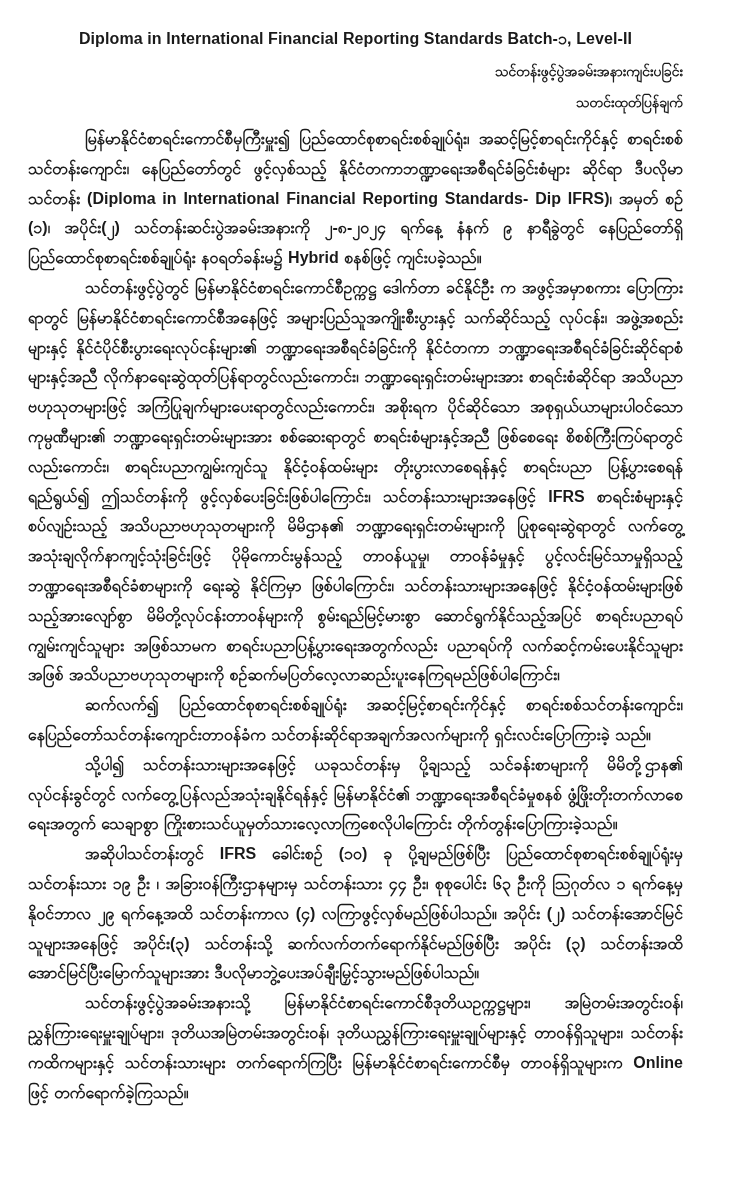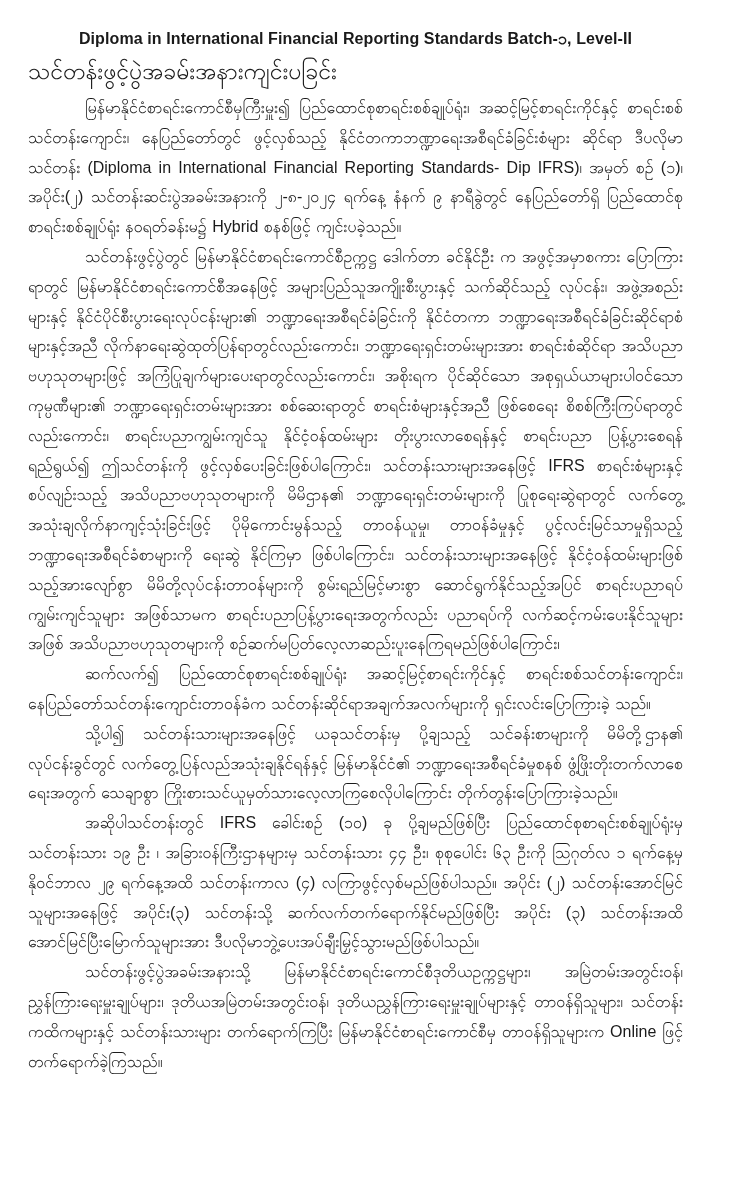--- a/index.html
+++ b/index.html
@@ -20,44 +20,46 @@
     background: #ffffff;
   }
   .doc-title {
     text-align: center;
     font-size: 16px;
     font-weight: 700;
     line-height: 26px;
     letter-spacing: 0.1px;
   }
   .doc-subtitle {
-    text-align: left;
-    font-size: 23px;
-    font-weight: 400;
+    text-align: right;
+    font-size: 14px;
+    font-weight: 700;
     line-height: 31px;
   }
   .doc-subtitle.first { margin-top: 4px; }
   .body-text {
     margin-top: 6px;
+    font-weight: bold;
   }
   .body-text p {
     font-size: 16px;
     line-height: 29.8px;
     text-align: justify;
     text-justify: inter-word;
     text-indent: 57px;
     word-spacing: 1px;
   }
 </style>
 </head>
 <body style="background: rgb(255, 255, 255); color: rgb(26, 26, 26);">
 
 <div class="page">
   <div class="doc-title">Diploma in International Financial Reporting Standards Batch-၁, Level-II</div>
   <div class="doc-subtitle first">သင်တန်းဖွင့်ပွဲအခမ်းအနားကျင်းပခြင်း</div>
+  <div class="doc-subtitle">သတင်းထုတ်ပြန်ချက်</div>
 
   <div class="body-text">
     <p>မြန်မာနိုင်ငံစာရင်းကောင်စီမှကြီးမှူး၍ ပြည်ထောင်စုစာရင်းစစ်ချုပ်ရုံး၊ အဆင့်မြင့်စာရင်းကိုင်နှင့် စာရင်းစစ်သင်တန်းကျောင်း၊ နေပြည်တော်တွင် ဖွင့်လှစ်သည့် နိုင်ငံတကာဘဏ္ဍာရေးအစီရင်ခံခြင်းစံများ ဆိုင်ရာ ဒီပလိုမာသင်တန်း (Diploma in International Financial Reporting Standards- Dip IFRS)၊ အမှတ် စဉ် (၁)၊ အပိုင်း(၂) သင်တန်းဆင်းပွဲအခမ်းအနားကို ၂-၈-၂၀၂၄ ရက်နေ့ နံနက် ၉ နာရီခွဲတွင် နေပြည်တော်ရှိ ပြည်ထောင်စုစာရင်းစစ်ချုပ်ရုံး နဝရတ်ခန်းမ၌ Hybrid စနစ်ဖြင့် ကျင်းပခဲ့သည်။</p>
     <p>သင်တန်းဖွင့်ပွဲတွင် မြန်မာနိုင်ငံစာရင်းကောင်စီဥက္ကဋ္ဌ ဒေါက်တာ ခင်နိုင်ဦး က အဖွင့်အမှာစကား ပြောကြားရာတွင် မြန်မာနိုင်ငံစာရင်းကောင်စီအနေဖြင့် အများပြည်သူအကျိုးစီးပွားနှင့် သက်ဆိုင်သည့် လုပ်ငန်း၊ အဖွဲ့အစည်းများနှင့် နိုင်ငံပိုင်စီးပွားရေးလုပ်ငန်းများ၏ ဘဏ္ဍာရေးအစီရင်ခံခြင်းကို နိုင်ငံတကာ ဘဏ္ဍာရေးအစီရင်ခံခြင်းဆိုင်ရာစံများနှင့်အညီ လိုက်နာရေးဆွဲထုတ်ပြန်ရာတွင်လည်းကောင်း၊ ဘဏ္ဍာရေးရှင်းတမ်းများအား စာရင်းစံဆိုင်ရာ အသိပညာဗဟုသုတများဖြင့် အကြံပြုချက်များပေးရာတွင်လည်းကောင်း၊ အစိုးရက ပိုင်ဆိုင်သော အစုရှယ်ယာများပါဝင်သော ကုမ္ပဏီများ၏ ဘဏ္ဍာရေးရှင်းတမ်းများအား စစ်ဆေးရာတွင် စာရင်းစံများနှင့်အညီ ဖြစ်စေရေး စိစစ်ကြီးကြပ်ရာတွင်လည်းကောင်း၊ စာရင်းပညာကျွမ်းကျင်သူ နိုင်ငံ့ဝန်ထမ်းများ တိုးပွားလာစေရန်နှင့် စာရင်းပညာ ပြန့်ပွားစေရန် ရည်ရွယ်၍ ဤသင်တန်းကို ဖွင့်လှစ်ပေးခြင်းဖြစ်ပါကြောင်း၊ သင်တန်းသားများအနေဖြင့် IFRS စာရင်းစံများနှင့်စပ်လျဉ်းသည့် အသိပညာဗဟုသုတများကို မိမိဌာန၏ ဘဏ္ဍာရေးရှင်းတမ်းများကို ပြုစုရေးဆွဲရာတွင် လက်တွေ့အသုံးချလိုက်နာကျင့်သုံးခြင်းဖြင့် ပိုမိုကောင်းမွန်သည့် တာဝန်ယူမှု၊ တာဝန်ခံမှုနှင့် ပွင့်လင်းမြင်သာမှုရှိသည့် ဘဏ္ဍာရေးအစီရင်ခံစာများကို ရေးဆွဲ နိုင်ကြမှာ ဖြစ်ပါကြောင်း၊ သင်တန်းသားများအနေဖြင့် နိုင်ငံ့ဝန်ထမ်းများဖြစ်သည့်အားလျော်စွာ မိမိတို့လုပ်ငန်းတာဝန်များကို စွမ်းရည်မြင့်မားစွာ ဆောင်ရွက်နိုင်သည့်အပြင် စာရင်းပညာရပ်ကျွမ်းကျင်သူများ အဖြစ်သာမက စာရင်းပညာပြန့်ပွားရေးအတွက်လည်း ပညာရပ်ကို လက်ဆင့်ကမ်းပေးနိုင်သူများအဖြစ် အသိပညာဗဟုသုတများကို စဉ်ဆက်မပြတ်လေ့လာဆည်းပူးနေကြရမည်ဖြစ်ပါကြောင်း၊</p>
     <p>ဆက်လက်၍ ပြည်ထောင်စုစာရင်းစစ်ချုပ်ရုံး အဆင့်မြင့်စာရင်းကိုင်နှင့် စာရင်းစစ်သင်တန်းကျောင်း၊ နေပြည်တော်သင်တန်းကျောင်းတာဝန်ခံက သင်တန်းဆိုင်ရာအချက်အလက်များကို ရှင်းလင်းပြောကြားခဲ့ သည်။</p>
     <p>သို့ပါ၍ သင်တန်းသားများအနေဖြင့် ယခုသင်တန်းမှ ပို့ချသည့် သင်ခန်းစာများကို မိမိတို့ဌာန၏ လုပ်ငန်းခွင်တွင် လက်တွေ့ပြန်လည်အသုံးချနိုင်ရန်နှင့် မြန်မာနိုင်ငံ၏ ဘဏ္ဍာရေးအစီရင်ခံမှုစနစ် ဖွံ့ဖြိုးတိုးတက်လာစေရေးအတွက် သေချာစွာ ကြိုးစားသင်ယူမှတ်သားလေ့လာကြစေလိုပါကြောင်း တိုက်တွန်းပြောကြားခဲ့သည်။</p>
     <p>အဆိုပါသင်တန်းတွင် IFRS ခေါင်းစဉ် (၁၀) ခု ပို့ချမည်ဖြစ်ပြီး ပြည်ထောင်စုစာရင်းစစ်ချုပ်ရုံးမှ သင်တန်းသား ၁၉ ဦး ၊ အခြားဝန်ကြီးဌာနများမှ သင်တန်းသား ၄၄ ဦး၊ စုစုပေါင်း ၆၃ ဦးကို ဩဂုတ်လ ၁ ရက်နေ့မှ နိုဝင်ဘာလ ၂၉ ရက်နေ့အထိ သင်တန်းကာလ (၄) လကြာဖွင့်လှစ်မည်ဖြစ်ပါသည်။ အပိုင်း (၂) သင်တန်းအောင်မြင်သူများအနေဖြင့် အပိုင်း(၃) သင်တန်းသို့ ဆက်လက်တက်ရောက်နိုင်မည်ဖြစ်ပြီး အပိုင်း (၃) သင်တန်းအထိ အောင်မြင်ပြီးမြောက်သူများအား ဒီပလိုမာဘွဲ့ပေးအပ်ချီးမြှင့်သွားမည်ဖြစ်ပါသည်။</p>
     <p>သင်တန်းဖွင့်ပွဲအခမ်းအနားသို့ မြန်မာနိုင်ငံစာရင်းကောင်စီဒုတိယဥက္ကဋ္ဌများ၊ အမြဲတမ်းအတွင်းဝန်၊ ညွှန်ကြားရေးမှူးချုပ်များ၊ ဒုတိယအမြဲတမ်းအတွင်းဝန်၊ ဒုတိယညွှန်ကြားရေးမှူးချုပ်များနှင့် တာဝန်ရှိသူများ၊ သင်တန်းကထိကများနှင့် သင်တန်းသားများ တက်ရောက်ကြပြီး မြန်မာနိုင်ငံစာရင်းကောင်စီမှ တာဝန်ရှိသူများက Online ဖြင့် တက်ရောက်ခဲ့ကြသည်။</p>
   </div>
 </div>

